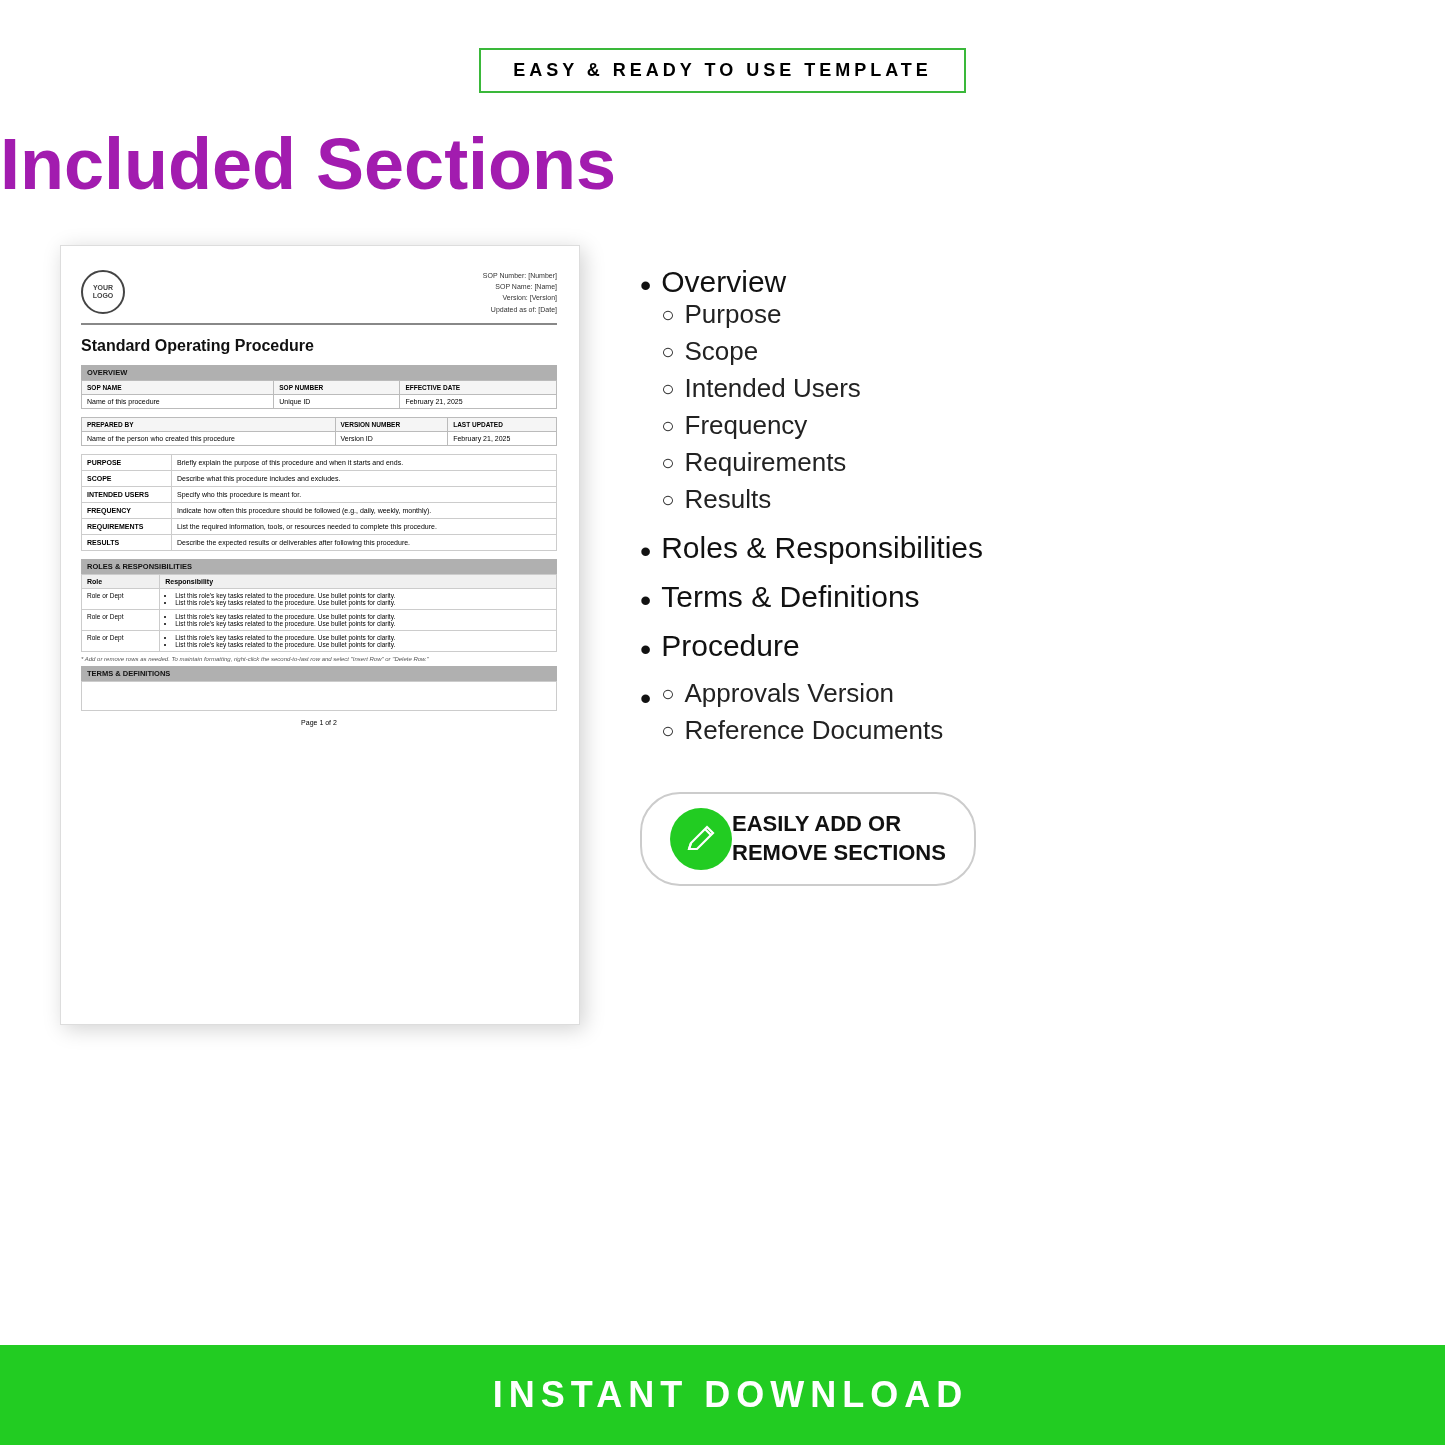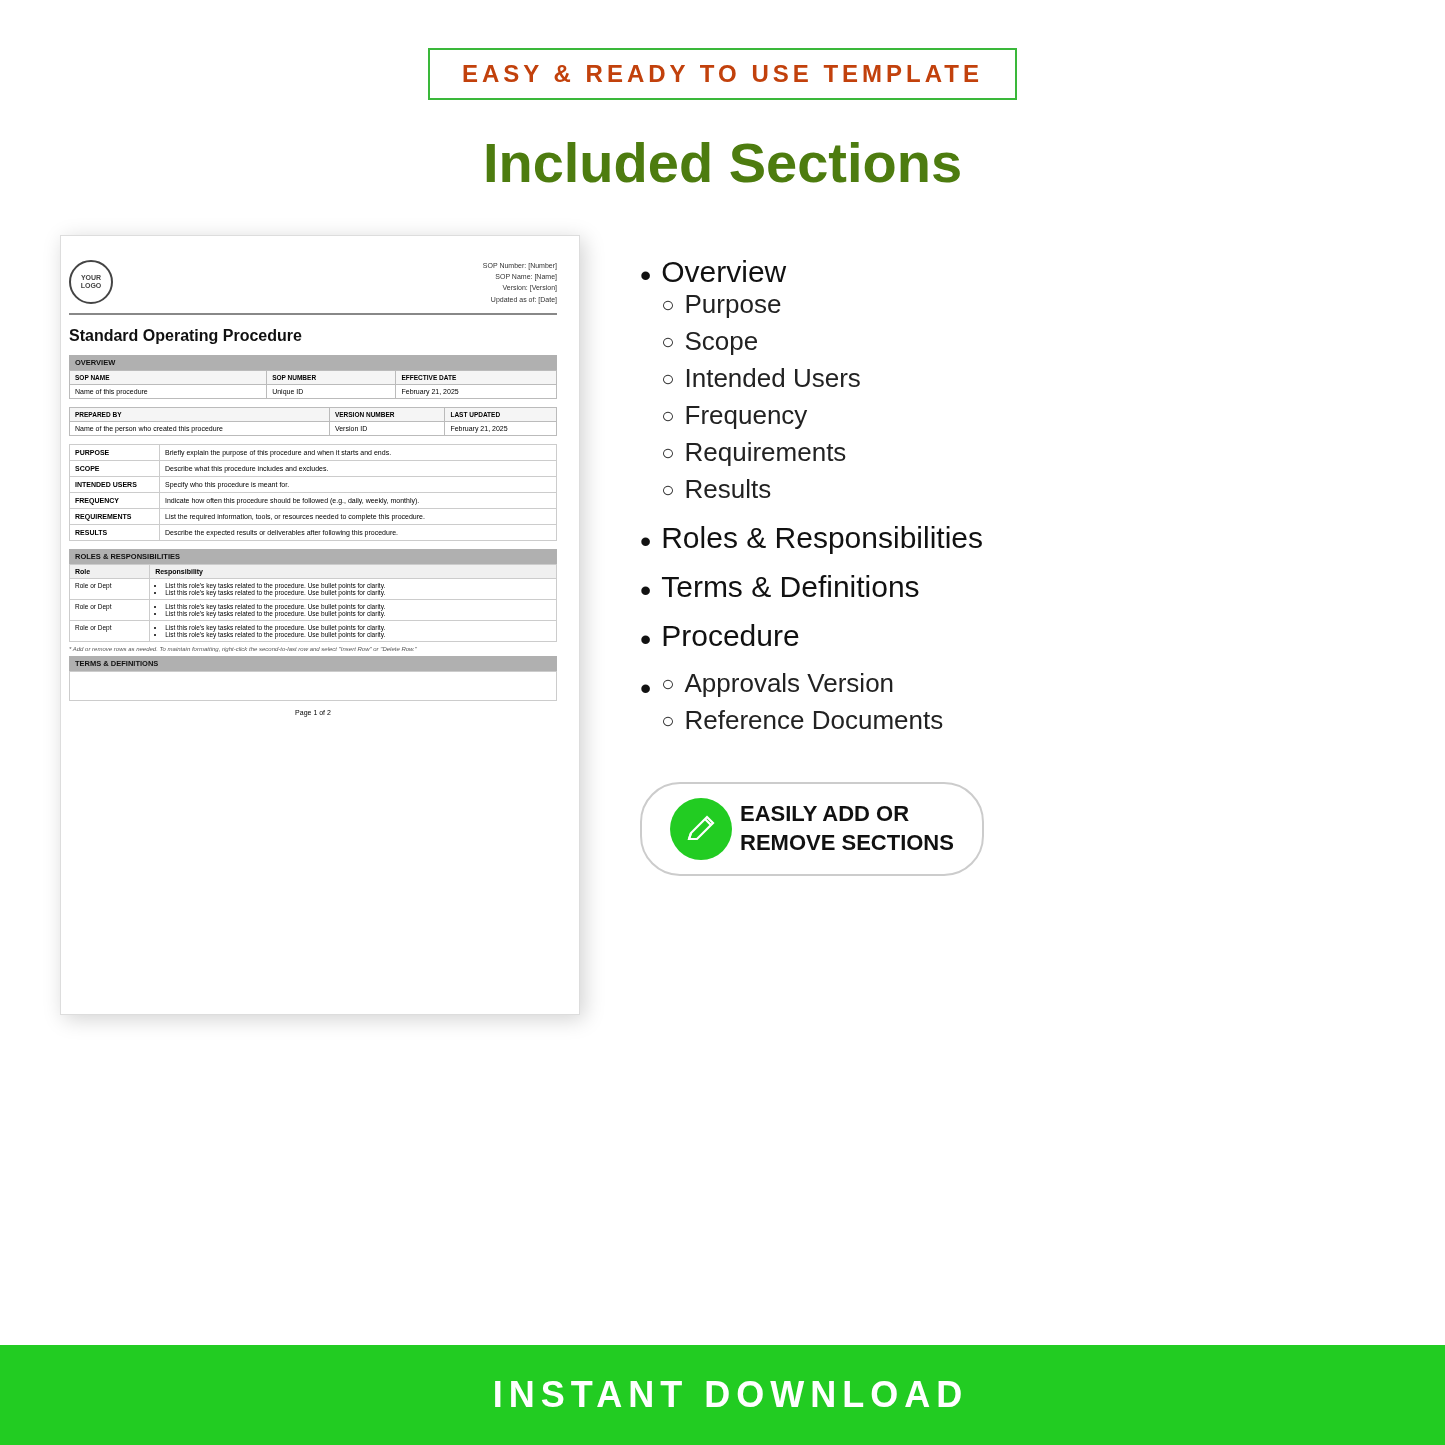--- a/index.html
+++ b/index.html
@@ -14,51 +14,51 @@
     
     .top-badge {
       display: flex;
       justify-content: center;
       padding-top: 48px;
     }
     .badge-box {
       border: 2px solid #3ab83a;
       padding: 10px 32px;
       letter-spacing: 4px;
-      font-size: 24px;
+      font-size: 18px;
       font-weight: 600;
-      color: #c2410c;
+      color: #000000;
     }
 
     
     .main-title {
-      text-align: center;
-      font-size: 56px;
+      text-align: left;
+      font-size: 72px;
       font-weight: 900;
-      color: #4d7c0f;
+      color: #a21caf;
       padding: 30px 0 40px 0;
     }
 
     
     .content-area {
       display: flex;
       flex-direction: row;
       justify-content: center;
       align-items: flex-start;
       gap: 60px;
       padding: 0 60px;
     }
 
     
     .doc-preview {
       background: #ffffff;
       box-shadow: 4px 4px 20px rgba(0,0,0,0.18);
       width: 520px;
       min-height: 780px;
-      padding: 24px 22px 24px 8px;
+      padding: 24px 22px 24px 20px;
       font-family: Arial, sans-serif;
       font-size: 8px;
       border: 1px solid #ddd;
       flex-shrink: 0;
     }
     .doc-header {
       display: flex;
       justify-content: space-between;
       align-items: flex-start;
       border-bottom: 2px solid #888;
@@ -220,21 +220,21 @@
       font-size: 22px;
       color: #333;
       flex-shrink: 0;
       margin-top: 3px;
     }
 
     
     .cta-box {
       display: flex;
       align-items: center;
-      gap: 8px;
+      gap: 0;
       border: 2px solid #ccc;
       border-radius: 40px;
       padding: 14px 28px;
       margin-top: 40px;
       width: fit-content;
     }
     .cta-icon {
       width: 62px;
       height: 62px;
       background: #22cc22;

